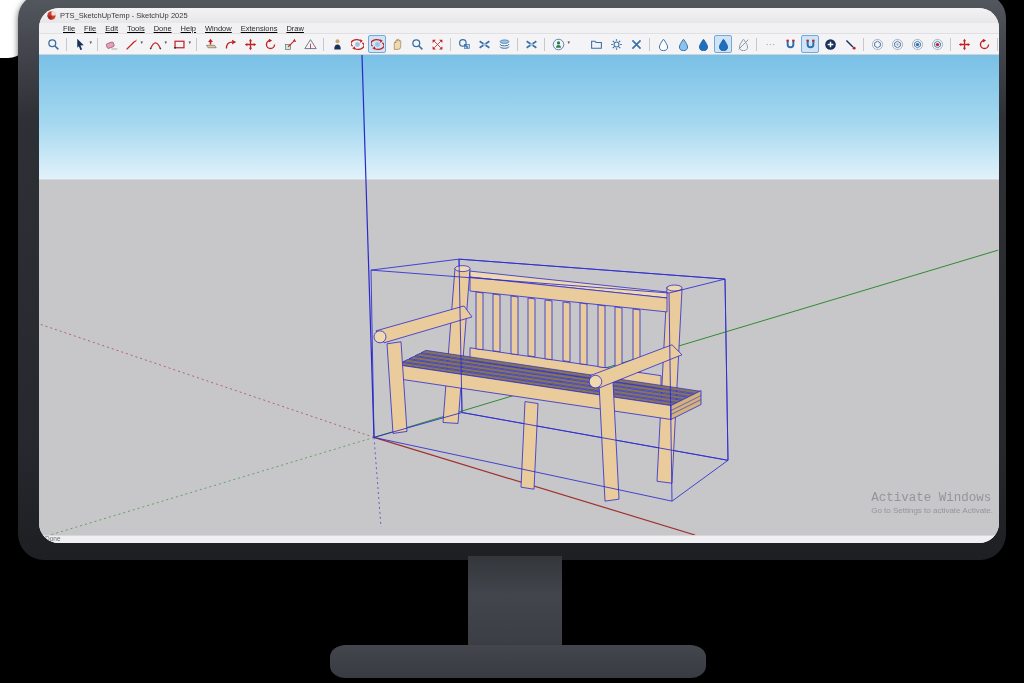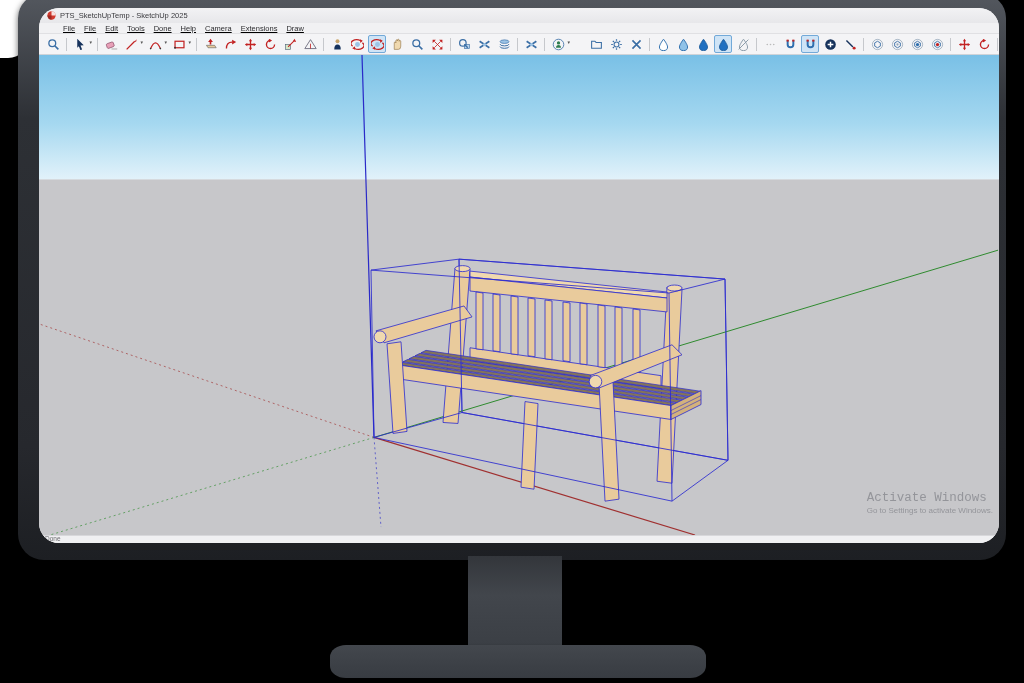--- a/index.html
+++ b/index.html
@@ -55,21 +55,21 @@
       <span class="title">PTS_SketchUpTemp - SketchUp 2025</span>
     </div>
 
     <div class="menubar">
         <span class="menu-item">File</span>
         <span class="menu-item">File</span>
         <span class="menu-item">Edit</span>
         <span class="menu-item">Tools</span>
         <span class="menu-item">Done</span>
         <span class="menu-item">Help</span>
-        <span class="menu-item">Camera</span>
+        <span class="menu-item">Window</span>
         <span class="menu-item">Extensions</span>
         <span class="menu-item">Draw</span>
       </div>
 
     <div class="toolbar">
         <span class="tb-btn">
           <svg viewBox="0 0 16 16">
             <circle cx="6.5" cy="6.5" r="4.2" fill="none" stroke="#3a6ea5" stroke-width="1.6"></circle>
             <line x1="9.8" y1="9.8" x2="14" y2="14" stroke="#3a6ea5" stroke-width="2"></line>
           </svg>
@@ -426,21 +426,21 @@
           <circle cx="556.5" cy="328" r="6.3" style="fill:var(--wood-bevel)"></circle>
         </g>
 
         <path d="M332,216 L630,239 M332,216 L420,205 M420,205 L686,225 M630,239 L686,225
                  M335,384 L633,448 M335,384 L423,359 M423,359 L689,407 M633,448 L689,407
                  M332,216 L335,384 M630,239 L633,448 M420,205 L423,359 M686,225 L689,407" fill="none" style="stroke:var(--selection-blue)" stroke-width="1" opacity=".85"></path>
       </svg>
 
       <div class="watermark">
         <div class="wm1">Activate Windows</div>
-        <div class="wm2">Go to Settings to activate Windows.</div>
+        <div class="wm2">Go to Settings to activate Activate.</div>
       </div>
     </div>
 
     <div class="statusbar">
       <span class="status-text">Done</span>
     </div>
   </div>
 
   <div class="stand-neck"></div>
   <div class="stand-base"></div>

